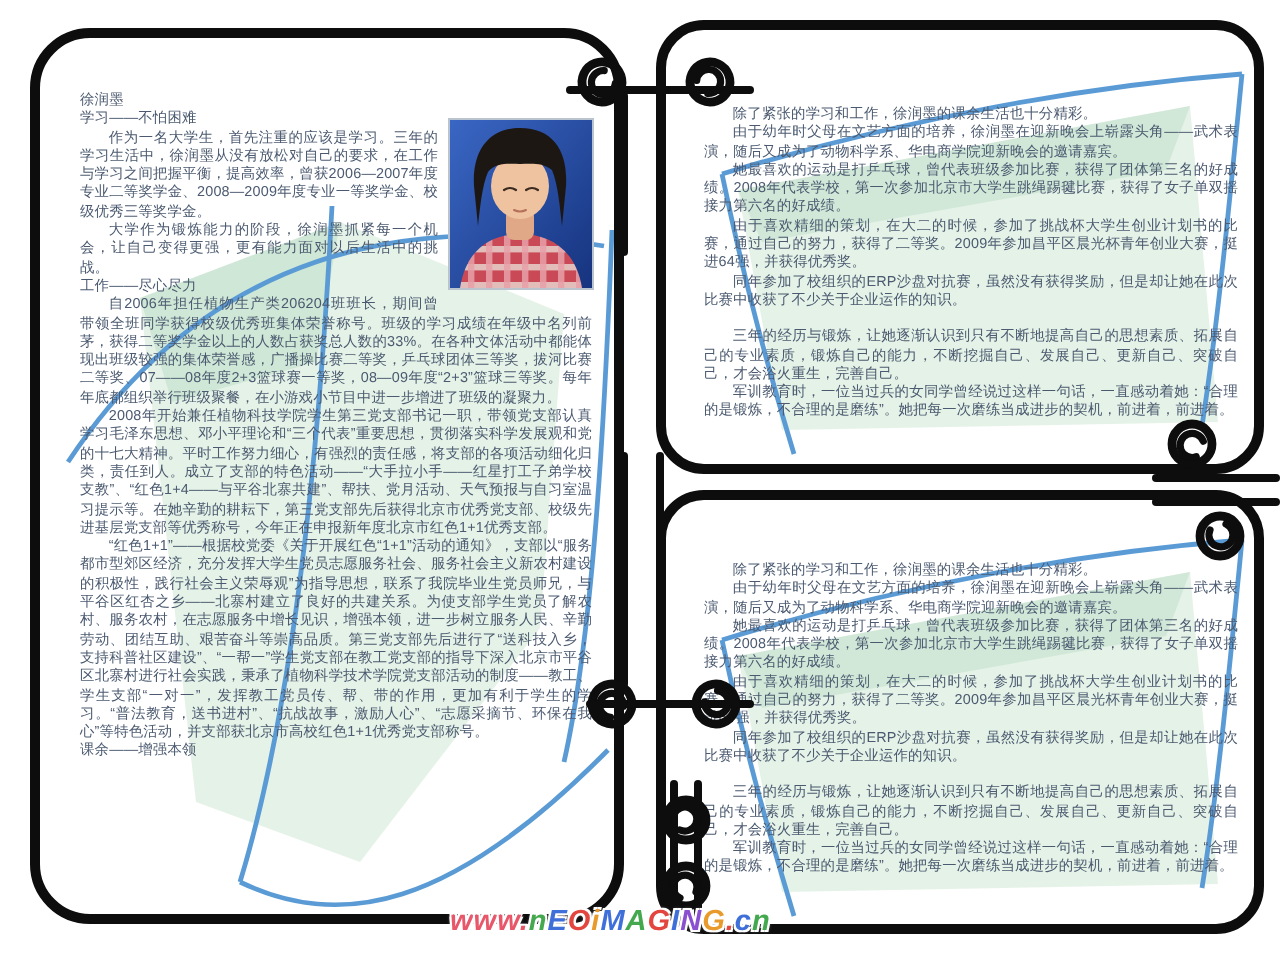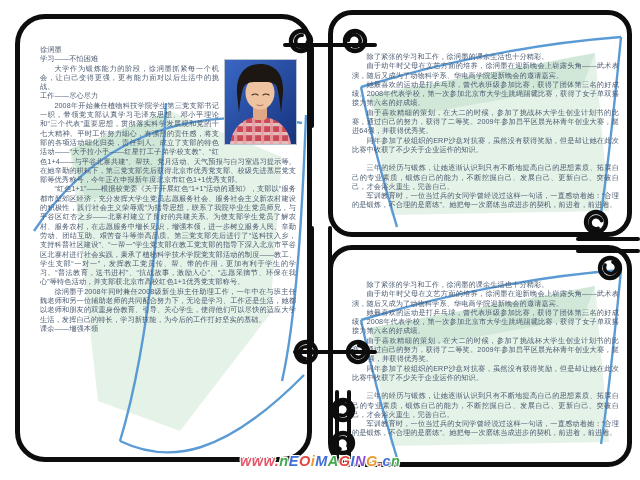--- a/index.html
+++ b/index.html
@@ -24,21 +24,21 @@
   .t-title,.t-heading{text-indent:0;}
 
   
   .photo{float:right;width:71px;height:84px;margin:15px 0 4px 6px;outline:1px solid #b9c4cf;}
   .photo svg{display:block;width:71px;height:84px;}
 
   
   .bindings{position:absolute;left:0;top:0;width:640px;height:480px;z-index:5;pointer-events:none;}
 
   
-  .watermark{position:absolute;left:240px;top:453px;z-index:6;font-style:italic;font-weight:bold;
+  .watermark{position:absolute;left:225px;top:453px;z-index:6;font-style:italic;font-weight:bold;
     font-size:14.5px;letter-spacing:.5px;white-space:nowrap;
     text-shadow:0 0 2px #fff,1px 1px 0 #fff,-1px -1px 0 #fff,1px -1px 0 #fff,-1px 1px 0 #fff;}
 </style>
 </head>
 <body>
 
 <div class="canvas">
 
   <div class="page page-left">
     <svg class="decor" viewBox="0 0 287 438">
@@ -69,25 +69,26 @@
           <ellipse cx="35" cy="33" rx="14.5" ry="16.5" fill="#efc39f"></ellipse>
           <path d="M27,35 q3,-2 6,0" fill="none" stroke="#3a2a20" stroke-width="1.1" stroke-linecap="round"></path>
           <path d="M38,35 q3,-2 6,0" fill="none" stroke="#3a2a20" stroke-width="1.1" stroke-linecap="round"></path>
           <path d="M32,45 q3,1.6 6,0" fill="none" stroke="#b5705c" stroke-width="1" stroke-linecap="round"></path>
           <path d="M35,4 C52,4 59,16 58,33 L56,53 C55,44 54,32 51,25 C46,21 40,22 35,22 C30,22 23,21 19,26 C16,33 15,44 14,53 L12,33 C11,16 19,4 35,4 Z" fill="#1d1713"></path>
         </svg>
       </div>
       <div>
           <div class="blk t-title">徐润墨</div>
           <div class="blk t-heading">学习——不怕困难</div>
+          <div class="blk t-para">作为一名大学生，首先注重的应该是学习。三年的学习生活中，徐润墨从没有放松对自己的要求，在工作与学习之间把握平衡，提高效率，曾获2006—2007年度专业二等奖学金、2008—2009年度专业一等奖学金、校级优秀三等奖学金。</div>
           <div class="blk t-para">大学作为锻炼能力的阶段，徐润墨抓紧每一个机会，让自己变得更强，更有能力面对以后生活中的挑战。</div>
           <div class="blk t-heading">工作——尽心尽力</div>
+          <div class="blk t-para">自2006年担任植物生产类206204班班长，期间曾带领全班同学获得校级优秀班集体荣誉称号。班级的学习成绩在年级中名列前茅，获得二等奖学金以上的人数占获奖总人数的33%。在各种文体活动中都能体现出班级较强的集体荣誉感，广播操比赛二等奖，乒乓球团体三等奖，拔河比赛二等奖、07——08年度2+3篮球赛一等奖，08—09年度“2+3”篮球三等奖。每年年底都组织举行班级聚餐，在小游戏小节目中进一步增进了班级的凝聚力。</div>
           <div class="blk t-para">2008年开始兼任植物科技学院学生第三党支部书记一职，带领党支部认真学习毛泽东思想、邓小平理论和“三个代表”重要思想，贯彻落实科学发展观和党的十七大精神。平时工作努力细心，有强烈的责任感，将支部的各项活动细化归类，责任到人。成立了支部的特色活动——“大手拉小手——红星打工子弟学校支教”、“红色1+4——与平谷北寨共建”、帮扶、党月活动、天气预报与自习室温习提示等。在她辛勤的耕耘下，第三党支部先后获得北京市优秀党支部、校级先进基层党支部等优秀称号，今年正在申报新年度北京市红色1+1优秀支部。</div>
           <div class="blk t-para">“红色1+1”——根据校党委《关于开展红色“1+1”活动的通知》，支部以“服务都市型郊区经济，充分发挥大学生党员志愿服务社会、服务社会主义新农村建设的积极性，践行社会主义荣辱观”为指导思想，联系了我院毕业生党员师兄，与平谷区红杏之乡——北寨村建立了良好的共建关系。为使支部学生党员了解农村、服务农村，在志愿服务中增长见识，增强本领，进一步树立服务人民、辛勤劳动、团结互助、艰苦奋斗等崇高品质。第三党支部先后进行了“送科技入乡，支持科普社区建设”、“一帮一”学生党支部在教工党支部的指导下深入北京市平谷区北寨村进行社会实践，秉承了植物科学技术学院党支部活动的制度——教工、学生支部“一对一”，发挥教工党员传、帮、带的作用，更加有利于学生的学习。“普法教育，送书进村”、“抗战故事，激励人心”、“志愿采摘节、环保在我心”等特色活动，并支部获北京市高校红色1+1优秀党支部称号。</div>
-          <div class="blk t-para">徐润墨于2008年同时兼任2008级新生班主任助理工作，一年中在与班主任魏老师和另一位辅助老师的共同配合努力下，无论是学习、工作还是生活，她都以老师和朋友的双重身份教育、引导、关心学生，使得他们可以尽快的适应大学生活，发挥自己的特长，学习新技能，为今后的工作打好坚实的基础。</div>
           <div class="blk t-heading">课余——增强本领</div>
         </div>
     </div>
   </div>
 
   <div class="page card-top">
     <svg class="decor" viewBox="0 0 294 217">
       <polygon points="36,80 262,38 276,196 58,200" fill="var(--c-leaf,#cfe7d4)" opacity=".55"></polygon>
       <polygon points="36,80 262,38 250,70 48,106" fill="var(--c-leafdark,#b9dcc6)" opacity=".45"></polygon>
       <path d="M28,72 C120,44 210,28 288,22" fill="none" stroke="var(--c-ribbon,#5b9bd5)" stroke-width="2.4"></path>

